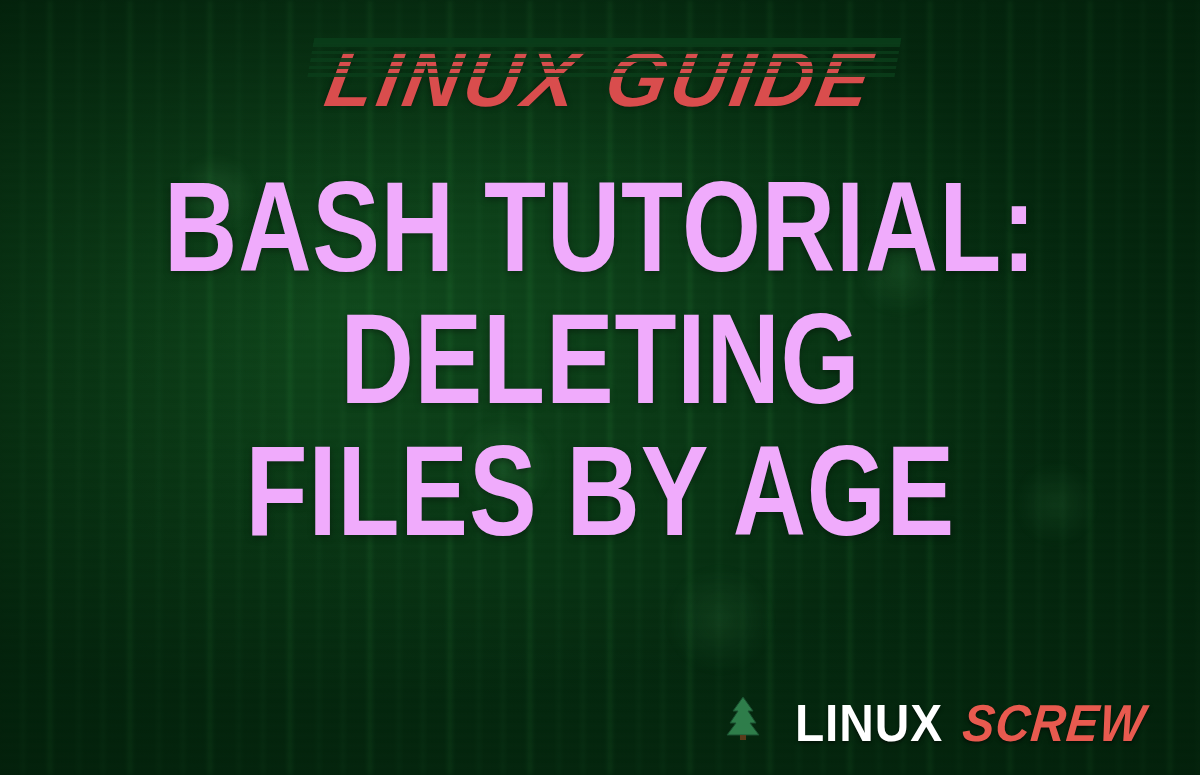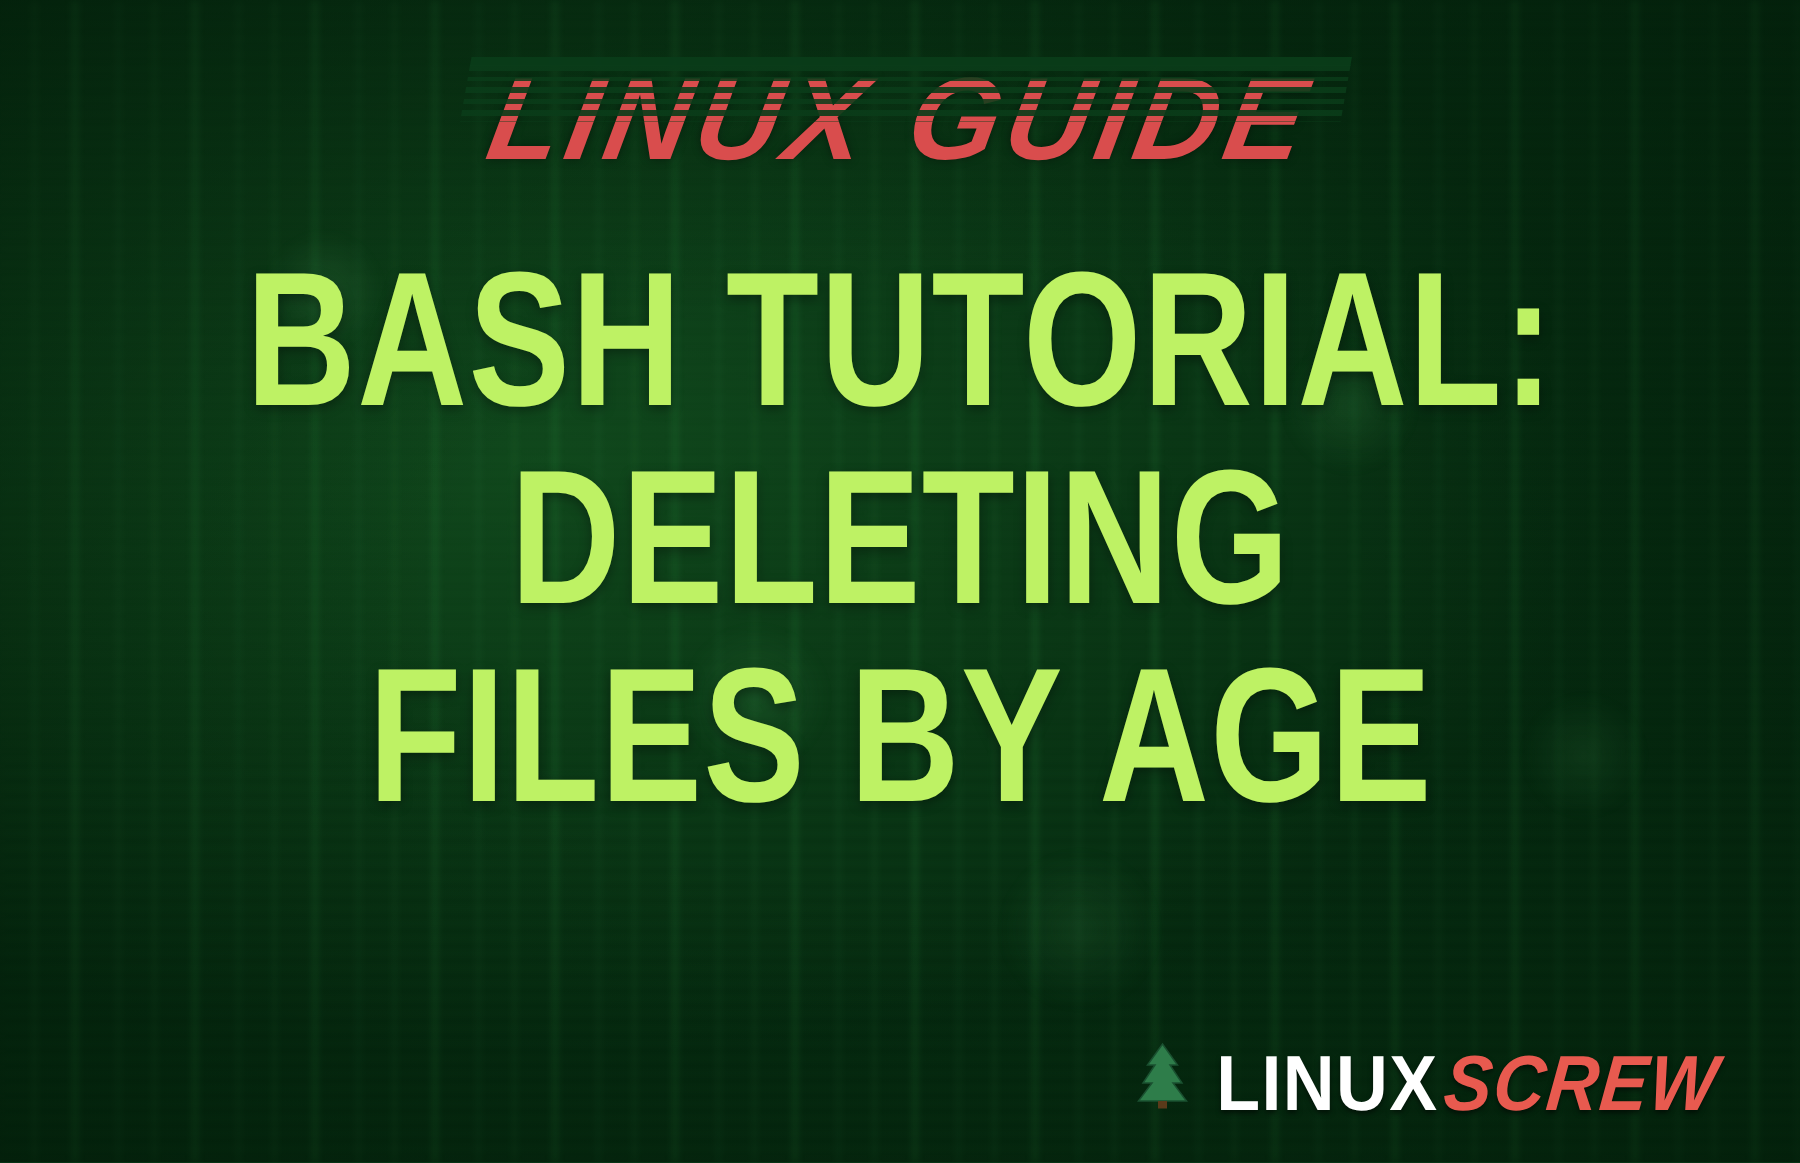--- a/index.html
+++ b/index.html
@@ -104,42 +104,42 @@
     right: -20px;
     top: 4px;
     height: 6px;
     background: rgba(10,60,25,0.95);
     pointer-events: none;
   }
   
   .headline {
     margin-top: 36px;
     text-align: center;
-    color: #bef264;
+    color: #f0abfc;
     font-family: "Arial Black", Impact, sans-serif;
     font-weight: 900;
     line-height: 1.12;
     text-shadow: 0 2px 8px rgba(0,0,0,0.35);
   }
   
   .headline-line {
     display: block;
     font-size: 118px;
     letter-spacing: 1px;
     transform: scaleY(1.08) scaleX(0.86);
     transform-origin: center;
   }
   
   .brand {
     position: absolute;
     right: 38px;
     bottom: 22px;
     display: flex;
     align-items: baseline;
-    gap: 4px;
+    gap: 20px;
     text-shadow: 0 2px 4px rgba(0,0,0,0.5);
   }
   
   .brand-tree {
     margin-right: 2px;
     margin-bottom: -2px;
   }
   
   .brand-linux {
     font-family: "Arial Black", Arial, sans-serif;

